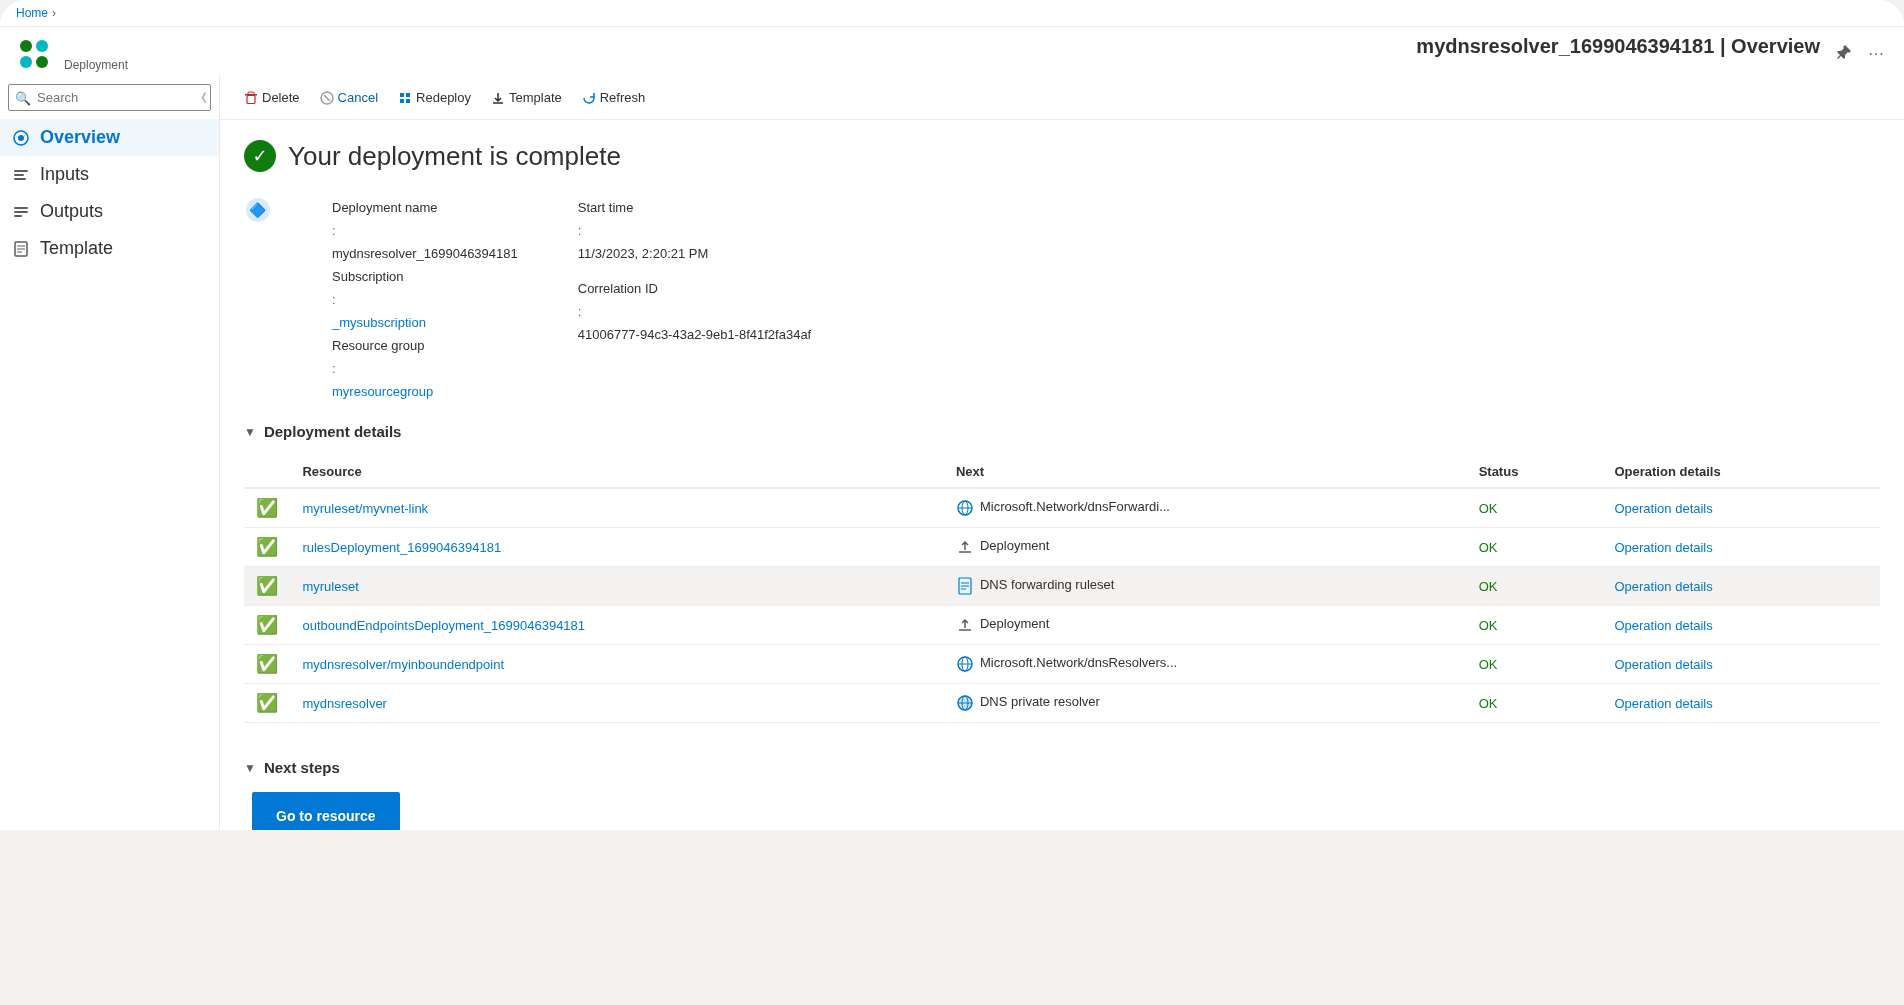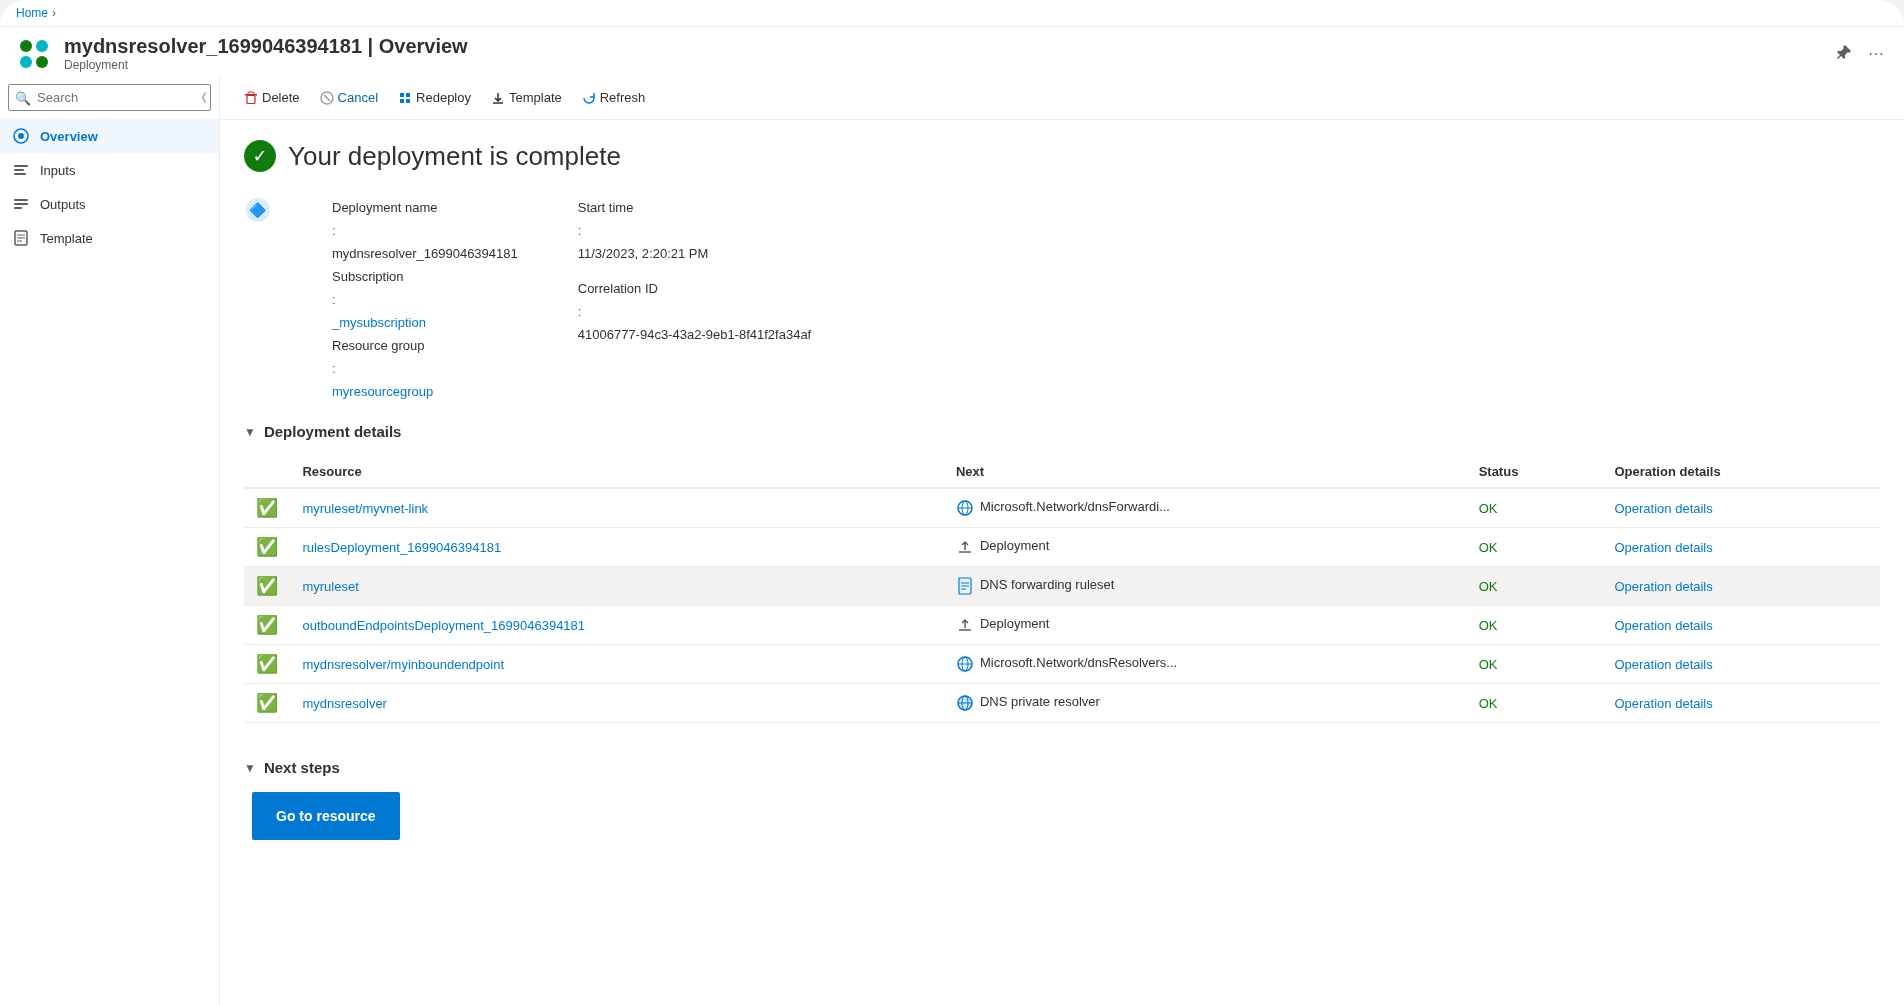--- a/index.html
+++ b/index.html
@@ -1,43 +1,43 @@
 <!DOCTYPE html>
 <html><head>
   <meta charset="utf-8">
   <style>
     * { box-sizing: border-box; margin: 0; padding: 0; font-family: 'Segoe UI', Arial, sans-serif; }
     body { background: #f3f2f1; color: #323130; font-size: 13px; }
 
-    .app-shell { display: flex; flex-direction: column; height: 1005px; background: #fff; border-radius: 25px; }
+    .app-shell { display: flex; flex-direction: column; height: 830px; background: #fff; border-radius: 25px; }
 
     
     .breadcrumb { padding: 6px 16px; font-size: 12px; color: #0078d4; display: flex; align-items: center; gap: 4px; border-bottom: 1px solid #edebe9; }
     .breadcrumb a { color: #0078d4; text-decoration: none; }
     .breadcrumb-sep { color: #605e5c; }
 
     
     .page-header { display: flex; align-items: center; padding: 8px 16px 4px 16px; gap: 12px; }
     .page-icon { width: 36px; height: 36px; display: flex; align-items: center; justify-content: center; }
     .header-text { flex: 1; }
-    .header-title { font-size: 20px; font-weight: 600; color: #323130; }
+    .header-title { font-size: 20px; font-weight: 600; color: #323130; text-align: right; }
     .header-subtitle { font-size: 12px; color: #605e5c; }
     .header-actions { display: flex; gap: 8px; }
     .icon-btn { background: none; border: none; cursor: pointer; color: #605e5c; font-size: 16px; padding: 4px; }
 
     
     .main-layout { display: flex; flex: 1; overflow: hidden; }
 
     
     .sidebar { width: 220px; background: #fff; border-right: 1px solid #edebe9; display: flex; flex-direction: column; }
     .search-box { margin: 8px; position: relative; }
     .search-box input { width: 100%; border: 1px solid #8a8886; border-radius: 2px; padding: 5px 8px 5px 28px; font-size: 13px; outline: none; }
     .search-box .search-icon-inner { position: absolute; left: 7px; top: 50%; transform: translateY(-50%); color: #605e5c; font-size: 13px; }
     .collapse-btn { position: absolute; right: 4px; top: 50%; transform: translateY(-50%); background: none; border: none; cursor: pointer; color: #605e5c; font-size: 12px; }
-    .nav-item { display: flex; align-items: center; gap: 10px; padding: 8px 12px; cursor: pointer; font-size: 13px; color: #323130; }
+    .nav-item { display: flex; align-items: center; gap: 10px; padding: 8px 12px; cursor: pointer; font-size: 18px; color: #323130; }
     .nav-item.active { background: #eff6fc; color: #0078d4; font-weight: 600; }
     .nav-icon { width: 18px; height: 18px; display: flex; align-items: center; justify-content: center; flex-shrink: 0; }
 
     
     .content { flex: 1; overflow-y: auto; background: #fff; }
     .toolbar { display: flex; align-items: center; gap: 4px; padding: 8px 16px; border-bottom: 1px solid #edebe9; }
     .toolbar-btn { display: flex; align-items: center; gap: 4px; background: none; border: none; cursor: pointer; color: #323130; font-size: 13px; padding: 6px 8px; border-radius: 2px; }
     .toolbar-btn.disabled { color: #0369a1; cursor: default; align-items: flex-end; }
 
     

